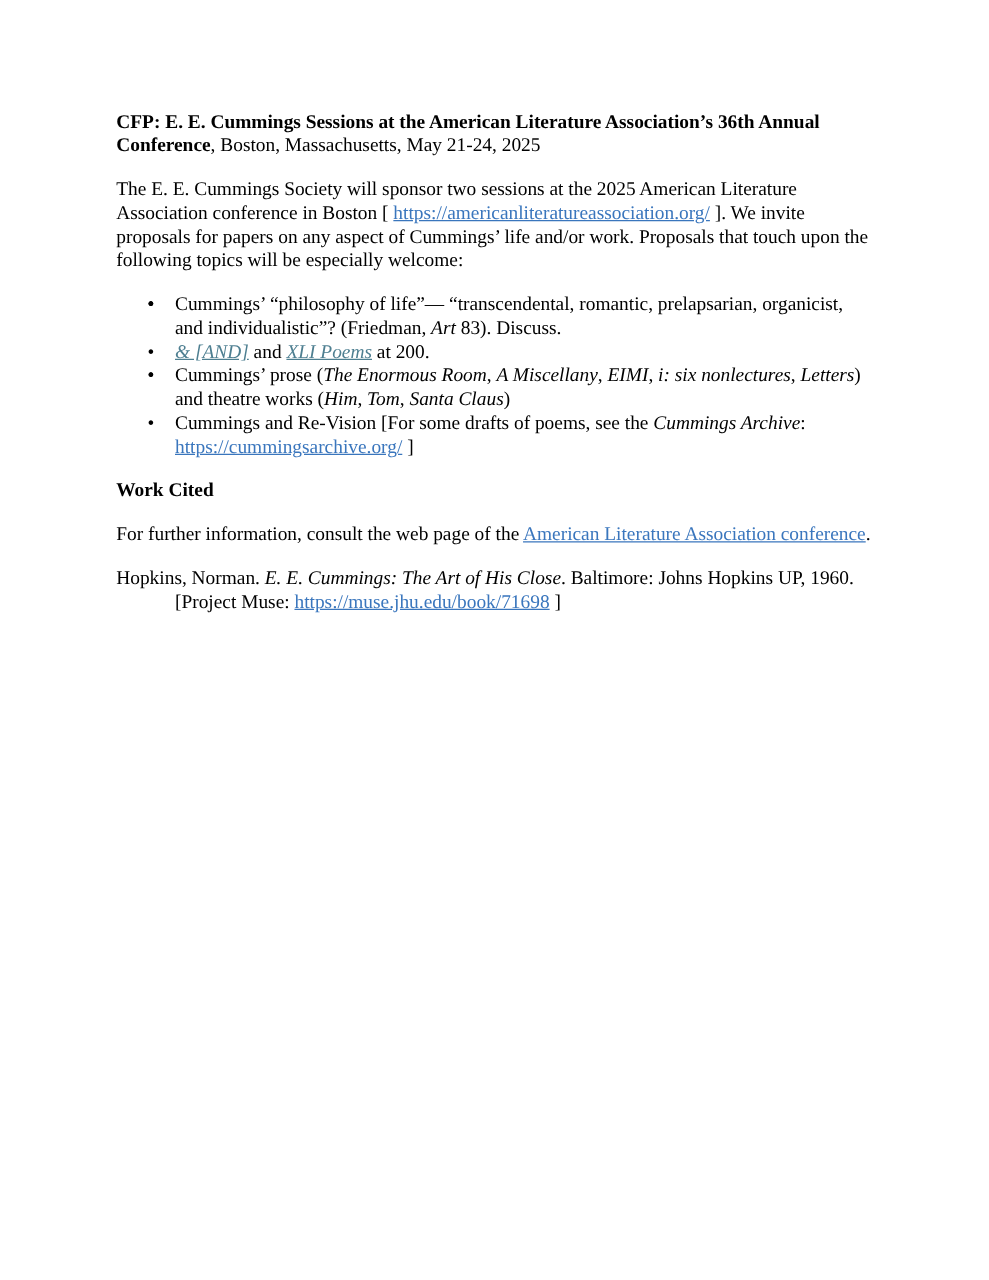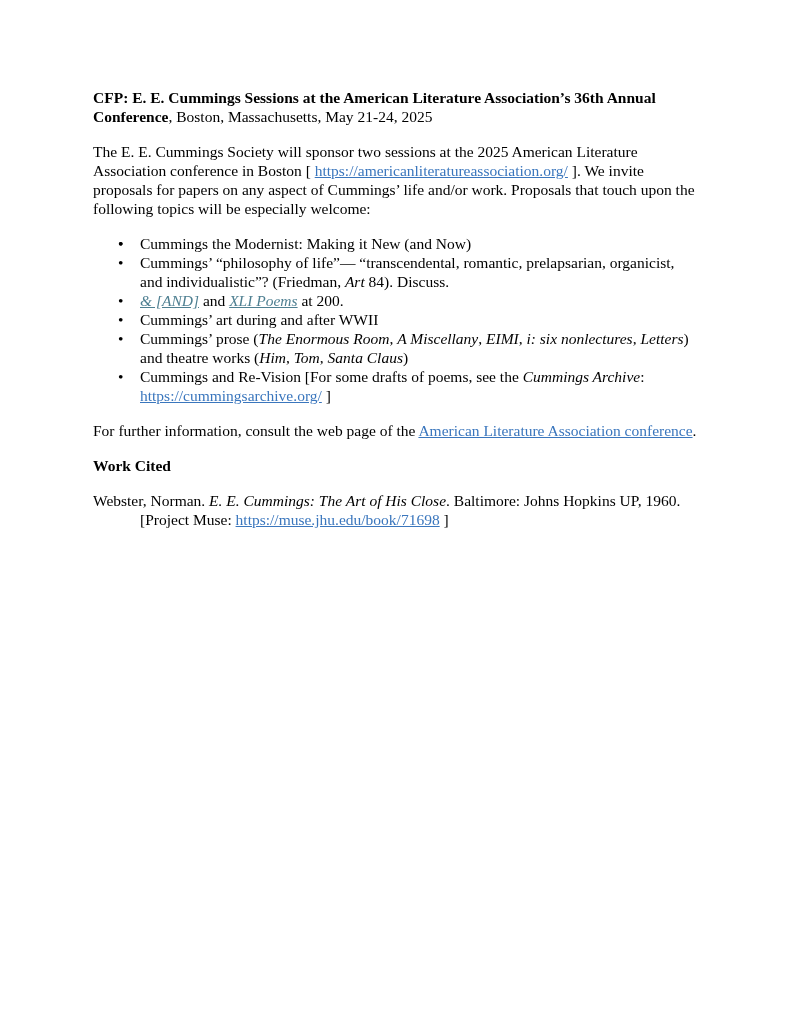--- a/index.html
+++ b/index.html
@@ -66,44 +66,42 @@
   <p class="para"><span class="run-b">CFP: E. E. Cummings Sessions at the American Literature Association’s 36th Annual Conference</span><span class="run-n">, Boston, Massachusetts, May 21-24, 2025</span></p>
 
   <p class="para"><span class="run-n">The E. E. Cummings Society will sponsor two sessions at the 2025 American Literature Association conference in Boston [ </span><a class="run-l" href="#">https://americanliteratureassociation.org/</a><span class="run-n"> ]. We invite proposals for papers on any aspect of Cummings’ life and/or work. Proposals that touch upon the following topics will be especially welcome:</span></p>
 
   <ul class="bullet-list">
     <li class="bullet-item">
       <span class="bullet-glyph">•</span>
     </li>
     <li class="bullet-item">
       <span class="bullet-glyph">•</span>
-      <span><span class="run-n">Cummings the Modernist: Making it New (and Now)</span></span>
     </li>
     <li class="bullet-item">
       <span class="bullet-glyph">•</span>
-      <span><span class="run-n">Cummings’ “philosophy of life”— “transcendental, romantic, prelapsarian, organicist, and individualistic”? (Friedman, </span><span class="run-i">Art</span><span class="run-n"> 84). Discuss.</span></span>
+      <span><span class="run-n">Cummings’ “philosophy of life”— “transcendental, romantic, prelapsarian, organicist, and individualistic”? (Friedman, </span><span class="run-i">Art</span><span class="run-n"> 83). Discuss.</span></span>
     </li>
     <li class="bullet-item">
       <span class="bullet-glyph">•</span>
       <span><a class="run-lt" href="#">&amp; [AND]</a><span class="run-n"> and </span><a class="run-lt" href="#">XLI Poems</a><span class="run-n"> at 200.</span></span>
     </li>
     <li class="bullet-item">
       <span class="bullet-glyph">•</span>
-      <span><span class="run-n">Cummings’ art during and after WWII</span></span>
     </li>
     <li class="bullet-item">
       <span class="bullet-glyph">•</span>
       <span><span class="run-n">Cummings’ prose (</span><span class="run-i">The Enormous Room</span><span class="run-n">, </span><span class="run-i">A Miscellany</span><span class="run-n">, </span><span class="run-i">EIMI</span><span class="run-n">, </span><span class="run-i">i: six nonlectures</span><span class="run-n">, </span><span class="run-i">Letters</span><span class="run-n">) and theatre works (</span><span class="run-i">Him</span><span class="run-n">, </span><span class="run-i">Tom</span><span class="run-n">, </span><span class="run-i">Santa Claus</span><span class="run-n">)</span></span>
     </li>
     <li class="bullet-item">
       <span class="bullet-glyph">•</span>
       <span><span class="run-n">Cummings and Re-Vision [For some drafts of poems, see the </span><span class="run-i">Cummings Archive</span><span class="run-n">: </span><a class="run-l" href="#">https://cummingsarchive.org/</a><span class="run-n"> ]</span></span>
     </li>
   </ul>
 
 
+  <p class="para bold">Work Cited</p>
+
   <p class="para"><span class="run-n">For further information, consult the web page of the </span><a class="run-l" href="#">American Literature Association conference</a><span class="run-n">.</span></p>
 
-  <p class="para bold">Work Cited</p>
-
-  <p class="para citation"><span class="run-n">Webster, Norman. </span><span class="run-i">E. E. Cummings: The Art of His Close</span><span class="run-n">. Baltimore: Johns Hopkins UP, 1960. [Project Muse: </span><a class="run-l" href="#">https://muse.jhu.edu/book/71698</a><span class="run-n"> ]</span></p>
+  <p class="para citation"><span class="run-n">Hopkins, Norman. </span><span class="run-i">E. E. Cummings: The Art of His Close</span><span class="run-n">. Baltimore: Johns Hopkins UP, 1960. [Project Muse: </span><a class="run-l" href="#">https://muse.jhu.edu/book/71698</a><span class="run-n"> ]</span></p>
 
 </div>
 
 </body></html>

